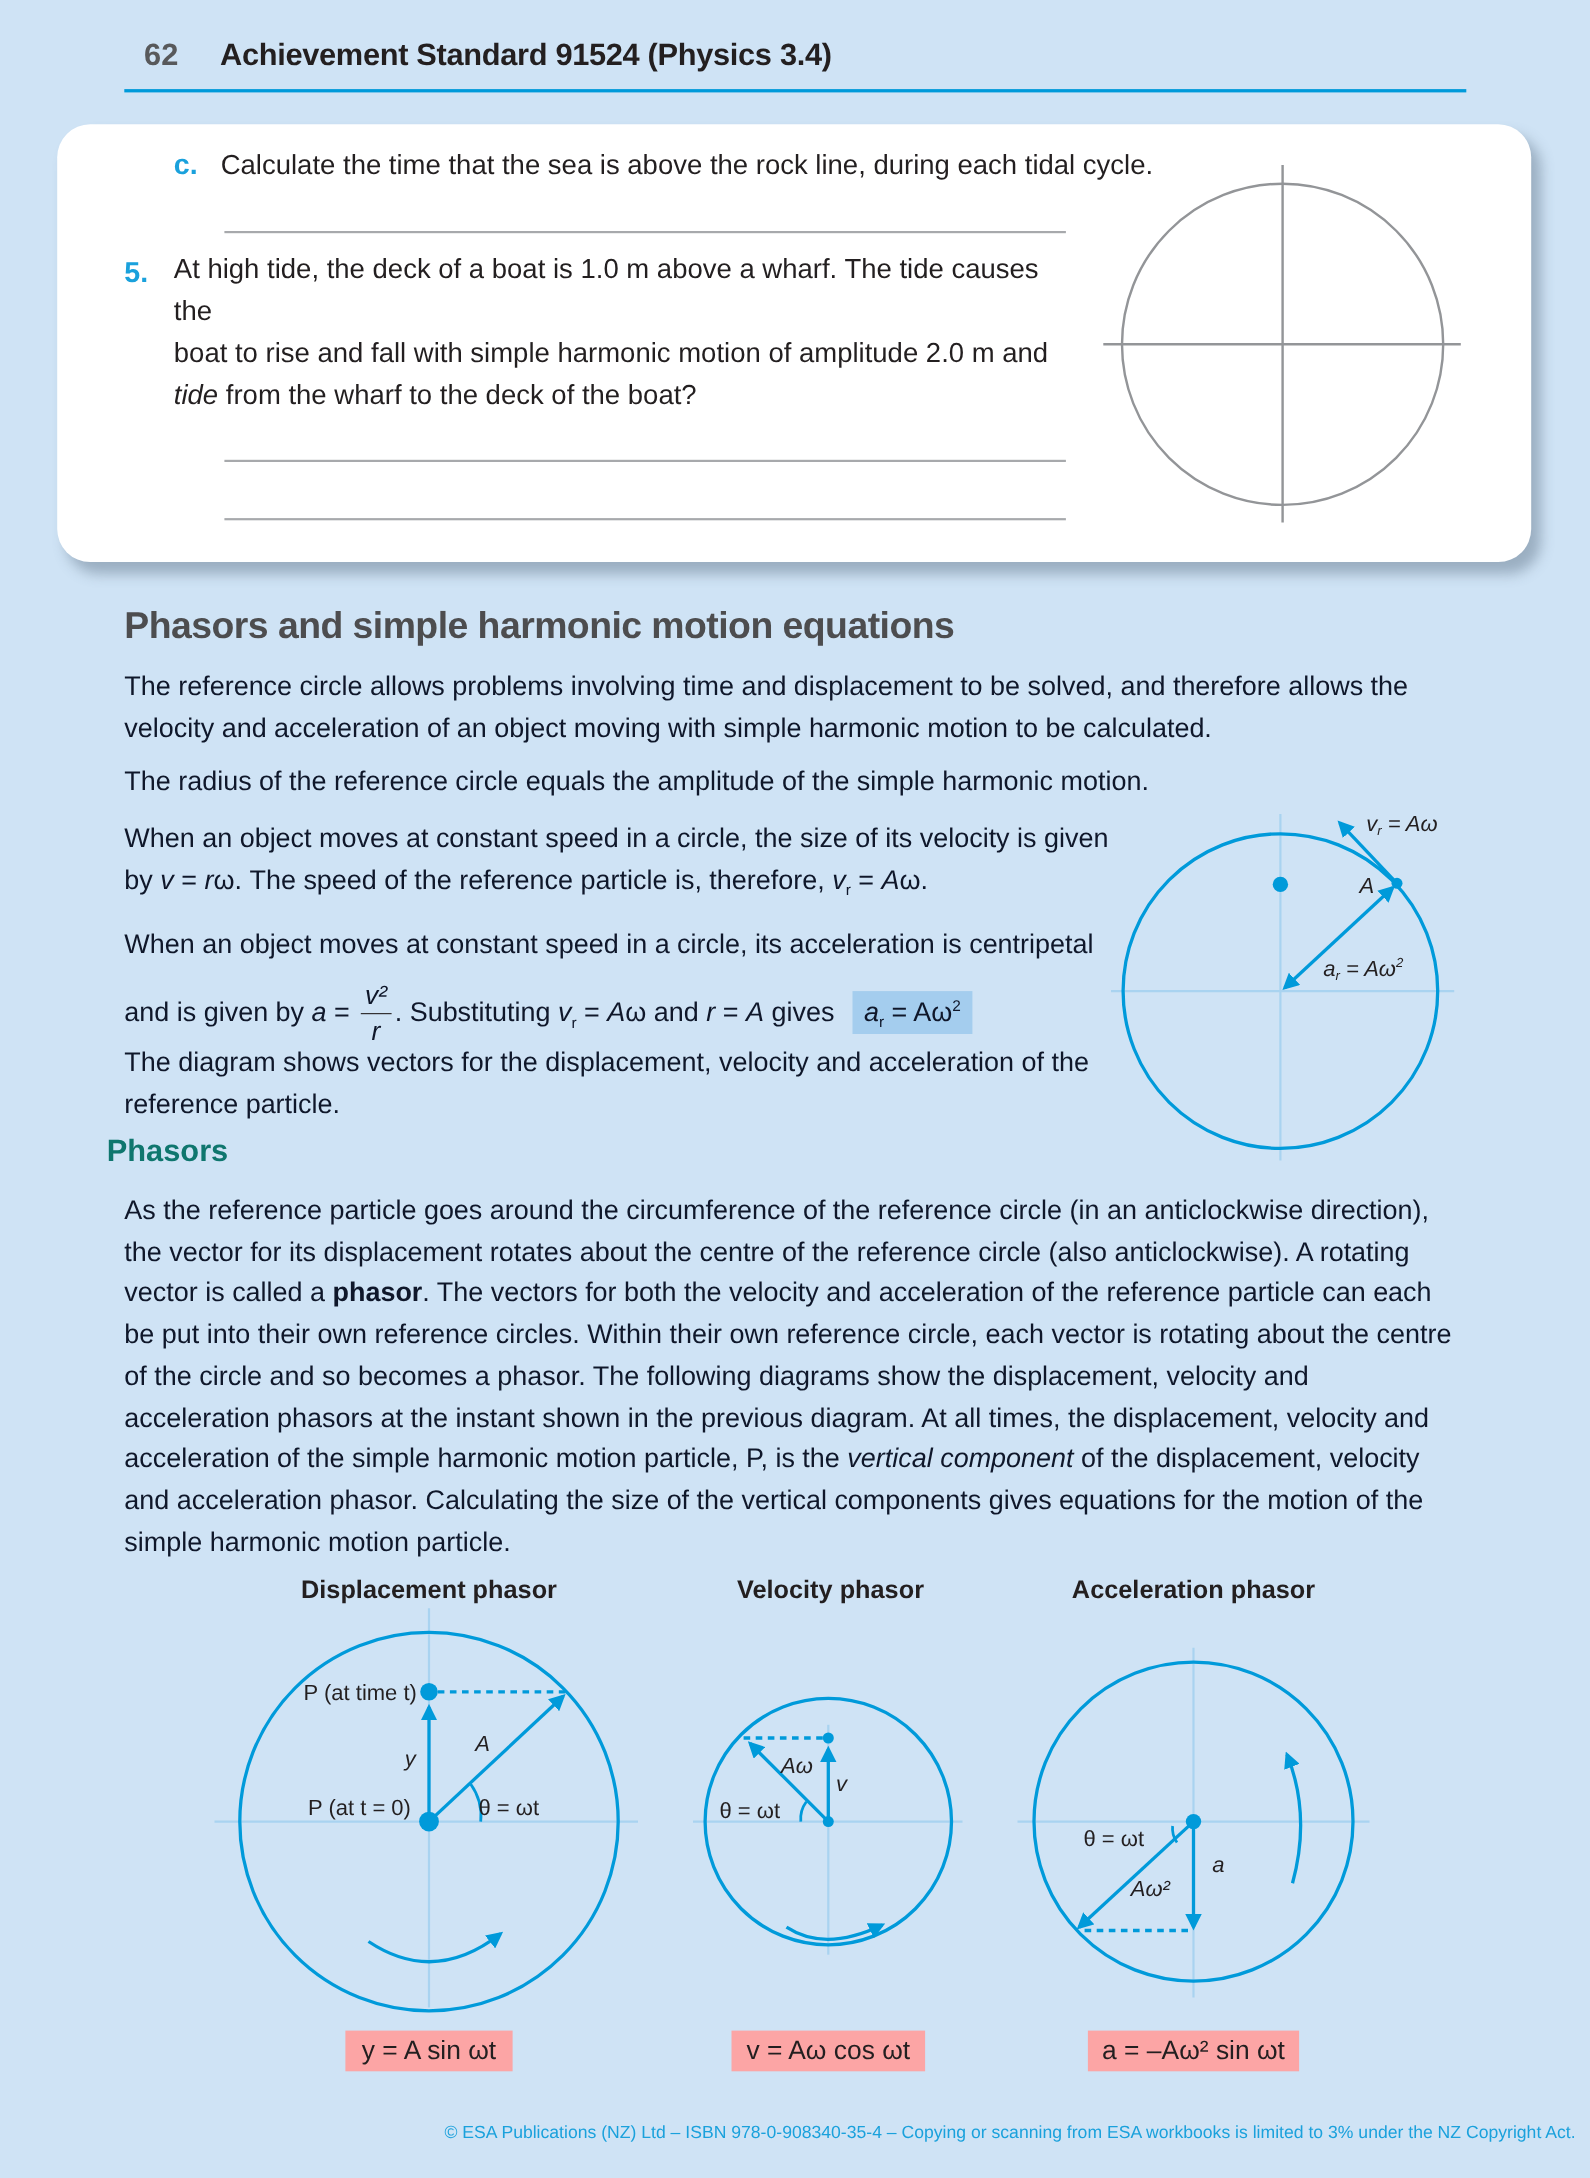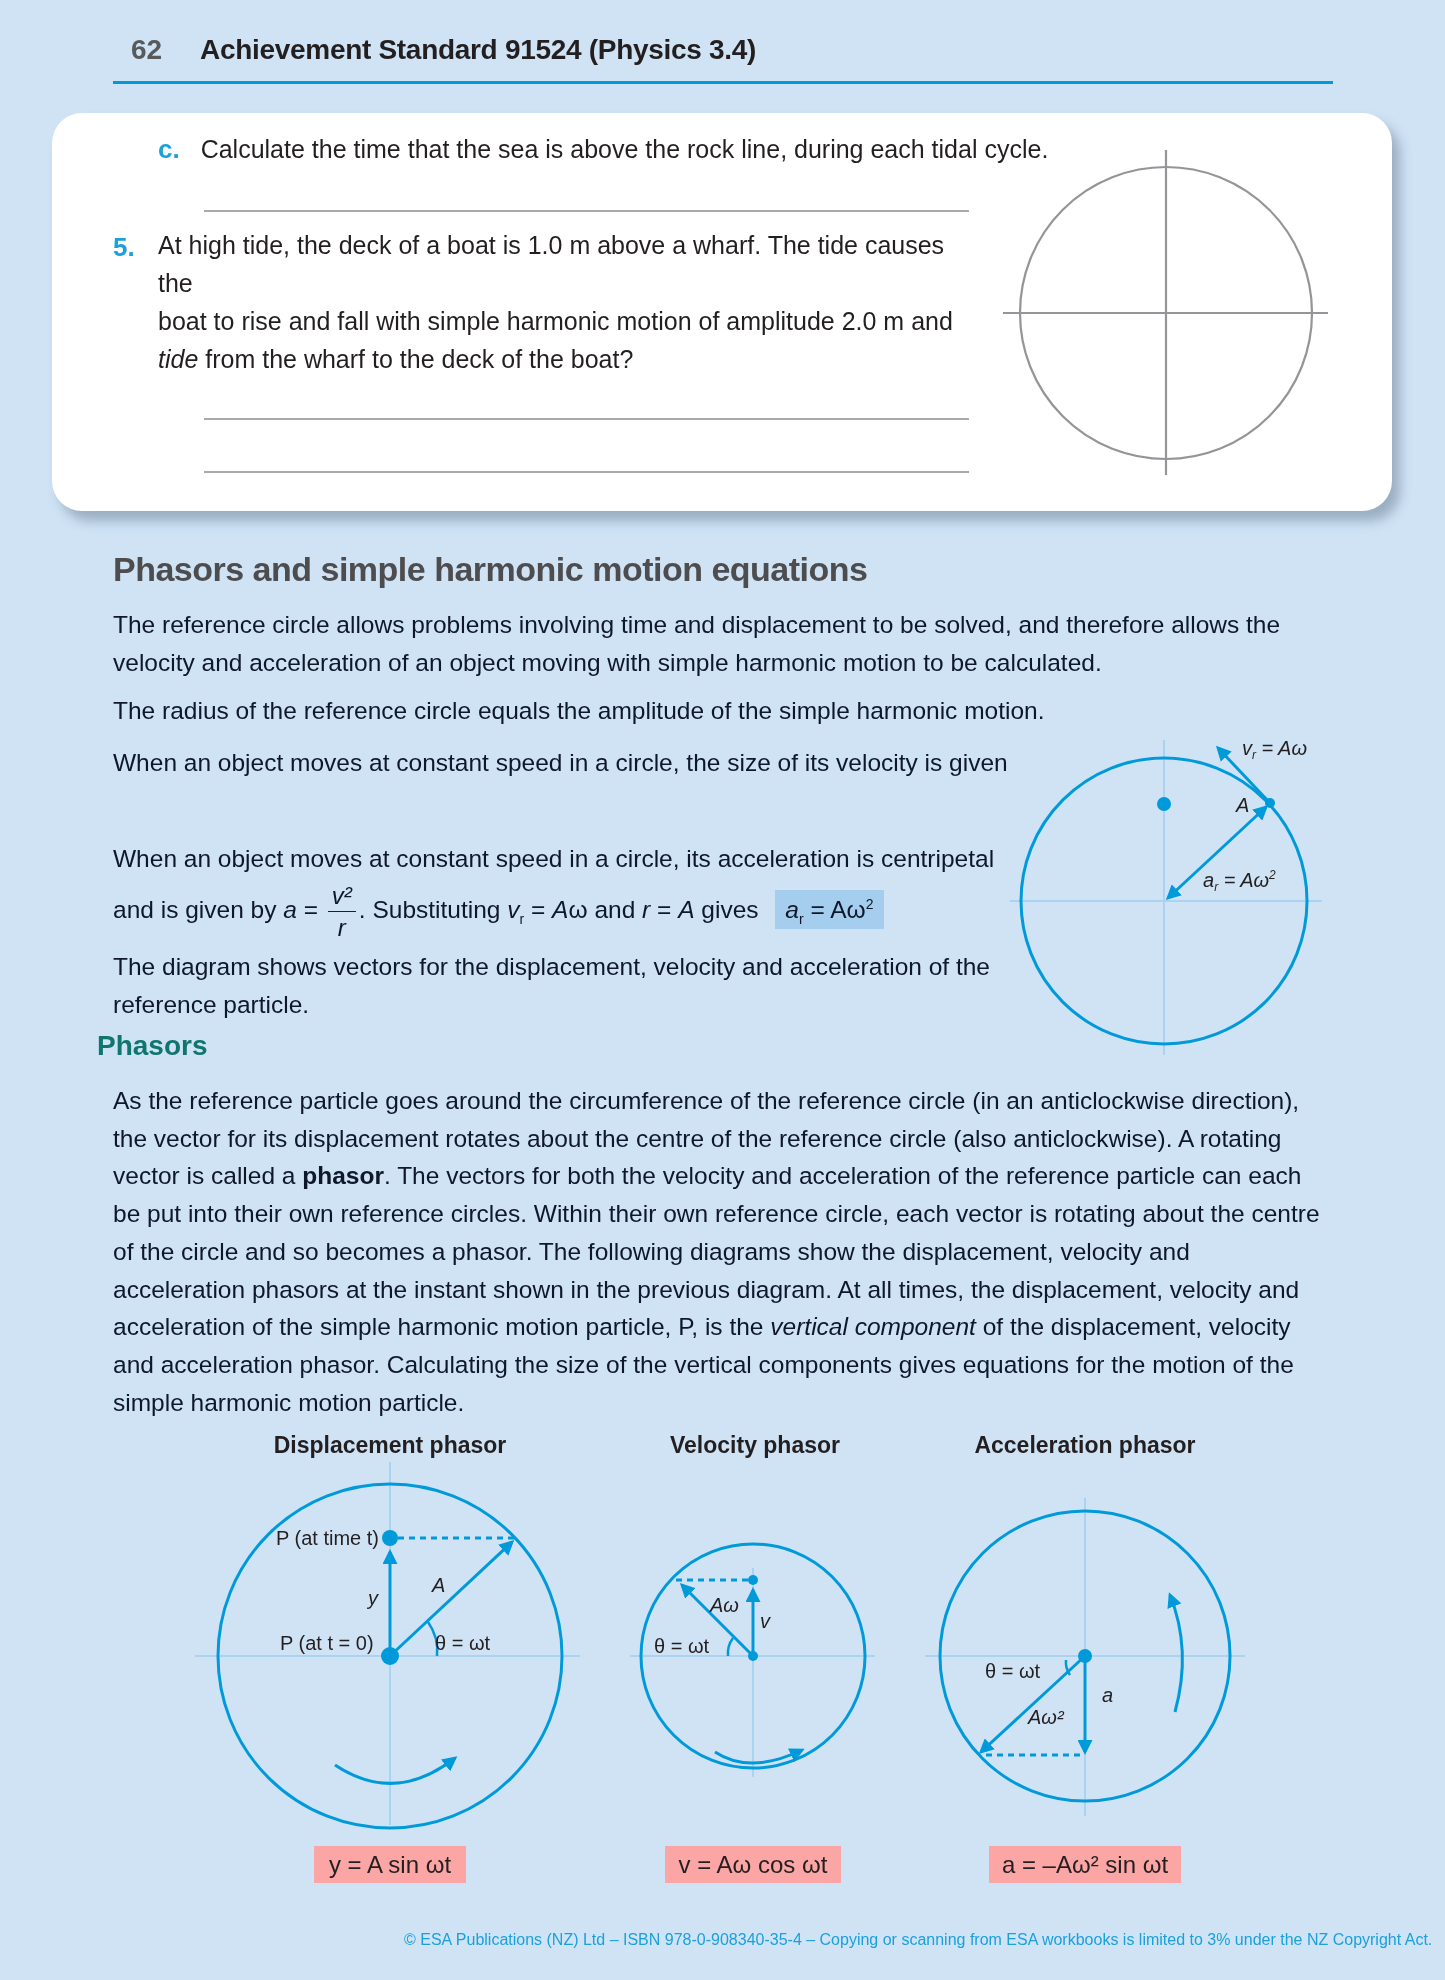--- a/index.html
+++ b/index.html
@@ -69,25 +69,26 @@
   <line x1="3" y1="168" x2="328" y2="168" stroke="#939598" stroke-width="2.2"></line>
 </svg>
 
 <div class="abs h1">Phasors and simple harmonic motion equations</div>
 
 <div class="abs para" style="left:113px; top:606px; width:1200px;">The reference circle allows problems involving time and displacement to be solved, and therefore allows the velocity and acceleration of an object moving with simple harmonic motion to be calculated.</div>
 <div class="abs para" style="left:113px; top:692px; width:1200px;">The radius of the reference circle equals the amplitude of the simple harmonic motion.</div>
 
 <div class="abs para" style="left:113px; top:744px; width:900px;">
   <div>When an object moves at constant speed in a circle, the size of its velocity is given</div>
+  <div><span>by </span><i>v</i><span> = </span><i>r</i><span>ω. The speed of the reference particle is, therefore, </span><i>v</i><sub class="s">r</sub><span> = </span><i>A</i><span>ω.</span></div>
 </div>
 
 <div class="abs para" style="left:113px; top:840px; width:900px;">
   <div>When an object moves at constant speed in a circle, its acceleration is centripetal</div>
-  <div style="margin-top:6px;">
+  <div style="margin-top:16px;">
     <span>and is given by </span><i>a</i><span> = </span><span class="frac"><span class="num">v²</span><span class="den">r</span></span><span>. Substituting </span><i>v</i><sub class="s">r</sub><span> = </span><i>A</i><span>ω and </span><i>r</i><span> = </span><i>A</i><span> gives</span>
     <span class="hl" style="margin-left:10px;"><i>a</i><sub class="s">r</sub><span> = Aω</span><sup class="s">2</sup></span>
   </div>
 </div>
 
 <div class="abs para" style="left:113px; top:948px; width:900px;">The diagram shows vectors for the displacement, velocity and acceleration of the reference particle.</div>
 
 <div class="abs h2">Phasors</div>
 
 <div class="abs para" style="left:113px; top:1082px; width:1215px; line-height:37.7px;"><span>As the reference particle goes around the circumference of the reference circle (in an anticlockwise direction), the vector for its displacement rotates about the centre of the reference circle (also anticlockwise). A rotating vector is called a </span><b>phasor</b><span>. The vectors for both the velocity and acceleration of the reference particle can each be put into their own reference circles. Within their own reference circle, each vector is rotating about the centre of the circle and so becomes a phasor. The following diagrams show the displacement, velocity and acceleration phasors at the instant shown in the previous diagram. At all times, the displacement, velocity and acceleration of the simple harmonic motion particle, P,  is the </span><i>vertical component</i><span> of the displacement, velocity and acceleration phasor. Calculating the size of the vertical components gives equations for the motion of the simple harmonic motion particle.</span></div>

